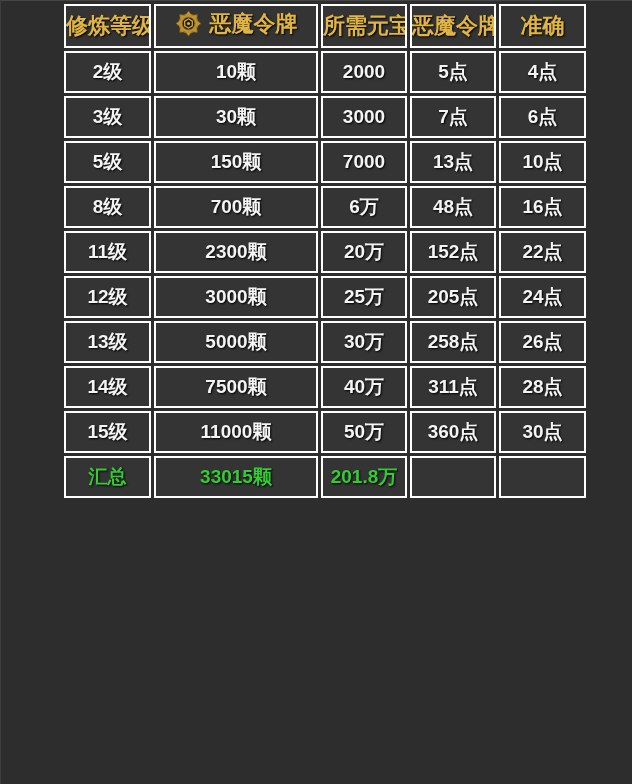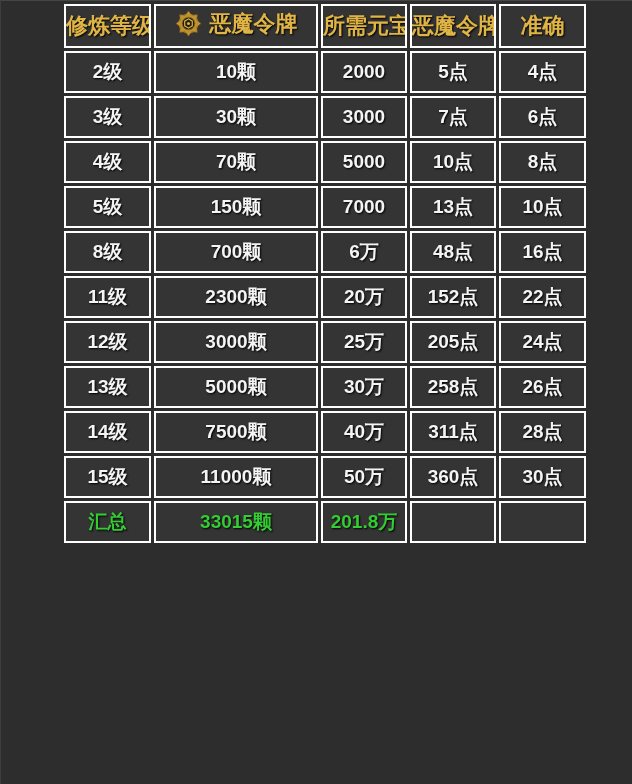--- a/index.html
+++ b/index.html
@@ -130,27 +130,20 @@
           <td>4点</td>
         </tr>
         <tr class="data-row">
           <td>3级</td>
           <td>30颗</td>
           <td>3000</td>
           <td>7点</td>
           <td>6点</td>
         </tr>
         <tr class="data-row">
-          <td>4级</td>
-          <td>70颗</td>
-          <td>5000</td>
-          <td>10点</td>
-          <td>8点</td>
-        </tr>
-        <tr class="data-row">
           <td>5级</td>
           <td>150颗</td>
           <td>7000</td>
           <td>13点</td>
           <td>10点</td>
         </tr>
         <tr class="data-row">
           <td>8级</td>
           <td>700颗</td>
           <td>6万</td>

